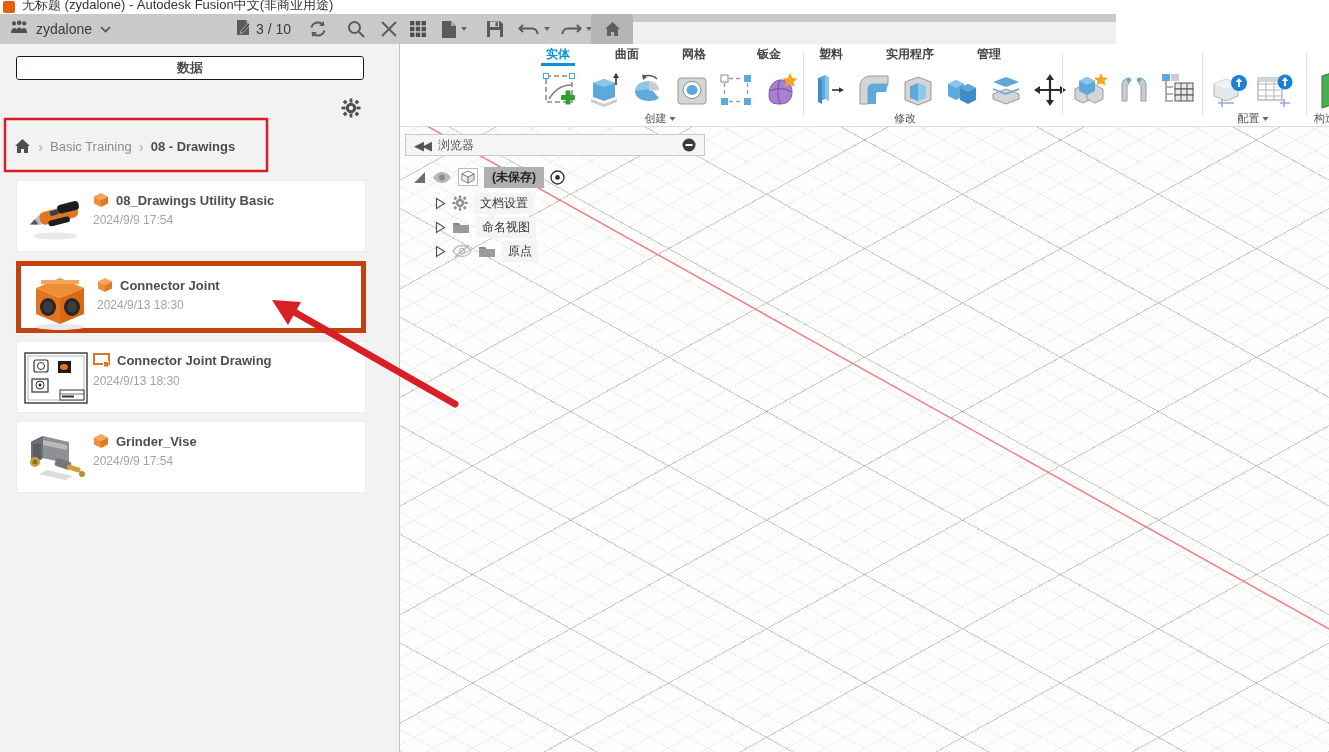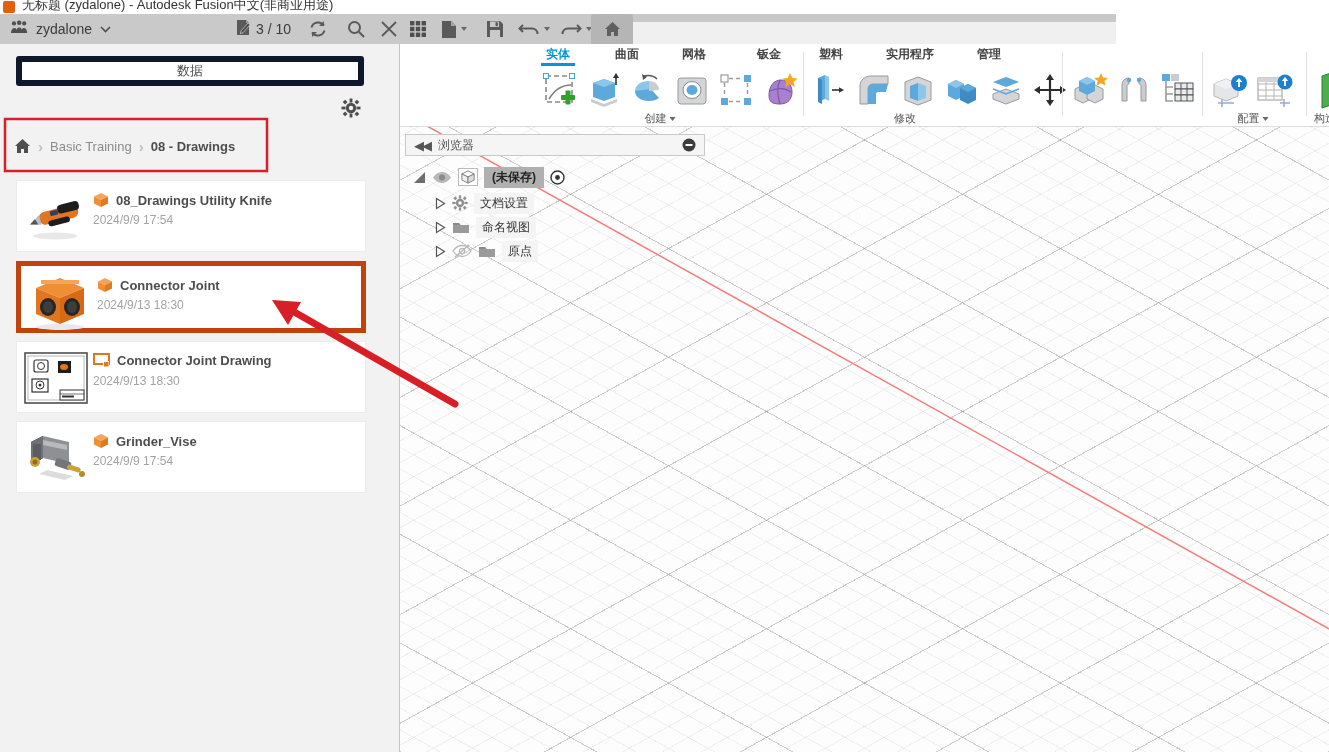--- a/index.html
+++ b/index.html
@@ -13,21 +13,21 @@
 
   
   .appbar { position:absolute; left:0; top:14px; width:1116px; height:30px; background:#c9c9c9; }
   .appbar .right-strip { position:absolute; left:633px; top:8px; right:0; bottom:0; background:#f0f0f0; }
   .ab-item { position:absolute; top:0; height:30px; display:flex; align-items:center; color:#3c3c3c; }
   .ab-label { font-size:14px; color:#3a3a3a; }
   .home-tab { position:absolute; left:591px; top:0; width:42px; height:30px; background:#b5b5b5; border-radius:3px 3px 0 0; display:flex; align-items:center; justify-content:center; }
 
   
   .data-panel { position:absolute; left:0; top:44px; width:400px; height:708px; background:#f2f2f2; border-right:1px solid #c4c4c4; }
-  .seg-tabs { position:absolute; left:16px; top:12px; width:348px; height:30px; border:6px solid #0f172a; border-radius:3px; display:flex; overflow:hidden; background:#e8e8e8; }
+  .seg-tabs { position:absolute; left:16px; top:12px; width:348px; height:24px; border:1px solid #0f172a; border-radius:3px; display:flex; overflow:hidden; background:#e8e8e8;font-weight:bold; }
   .seg-tab { flex:1; display:flex; align-items:center; justify-content:center; font-size:13px; color:#4a4a4a; cursor:pointer; }
   .seg-tab.active { background:#fff; }
   .seg-tab + .seg-tab { border-left:1px solid #9a9a9a; }
   .panel-gear { position:absolute; left:341px; top:54px; width:20px; height:20px; }
   .breadcrumb { position:absolute; left:14px; top:90px; height:24px; display:flex; align-items:center; gap:7px; }
   .bc-sep { color:#c0c0c0; font-size:15px; font-weight:bold; }
   .bc-link { font-size:13px; color:#8b8b8b; }
   .bc-current { font-size:13px; color:#4d4d4d; font-weight:bold; }
 
   .file-card { position:absolute; left:16px; width:350px; height:72px; background:#fff; border:1px solid #ececec; }
@@ -239,21 +239,21 @@
           </g>
           <ellipse cx="30" cy="45" rx="22" ry="3.5" fill="#e8e8e8"></ellipse>
         </svg>
     </div>
     <div class="fc-titlerow">
       <svg width="16" height="16" viewBox="0 0 16 16">
           <polygon points="8,1 15,4.5 8,8 1,4.5" fill="#f5a45b"></polygon>
           <polygon points="1,4.5 8,8 8,15 1,11.5" fill="#ef8f35"></polygon>
           <polygon points="15,4.5 8,8 8,15 15,11.5" fill="#e07a1f"></polygon>
         </svg>
-      <span class="fc-name">08_Drawings Utility Knife</span>
+      <span class="fc-name">08_Drawings Utility Basic</span>
     </div>
     <div class="fc-date">2024/9/9 17:54</div>
   </div>
 
   <div class="file-card selected" style="top:217px;">
     <div class="fc-thumb">
       <svg width="62" height="56" viewBox="0 0 62 56">
           <g>
             <polygon points="31,4 55,14 31,24 7,14" fill="#ef8f35"></polygon>
             <polygon points="7,14 31,24 31,50 7,40" fill="#e2751f"></polygon>

